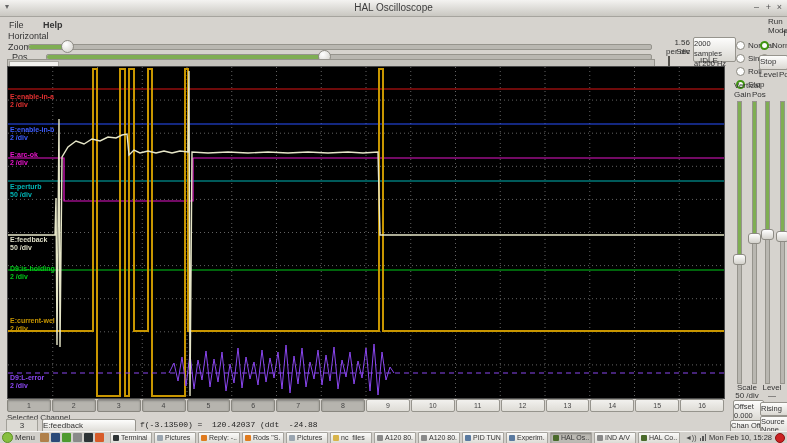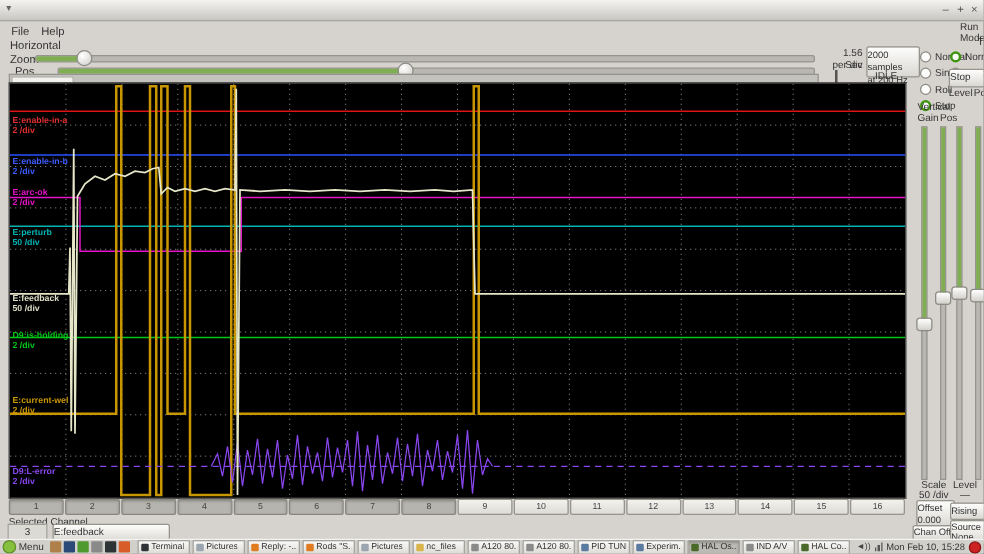--- a/index.html
+++ b/index.html
@@ -90,27 +90,28 @@
   .clock{font-size:7.5px;color:#333;white-space:nowrap;}
   .alert-icon{width:8px;height:8px;border-radius:50%;background:#cc2222;border:1px solid #881111;flex:none;}
 </style>
 </head>
 <body>
 
 <div class="screen">
 
   <div class="abs titlebar">
     <span class="abs menu-arrow">▾</span>
+    <div class="abs title-text">HAL Oscilloscope</div>
     <span class="abs win-ctl" style="right:28px;">–</span>
     <span class="abs win-ctl" style="right:16px;">+</span>
     <span class="abs win-ctl" style="right:5px;">×</span>
   </div>
 
   <div class="abs menu-item" style="left:6px;">File</div>
-  <div class="abs menu-item" style="left:30px;">Help</div>
+  <div class="abs menu-item" style="left:40px;font-weight:bold;">Help</div>
 
   <div class="abs section-label">Horizontal</div>
 
   <div class="abs slider-label" style="left:8px;top:42px;">Zoom</div>
   <div class="abs hslider" id="zoom-slider" style="left:28px;top:41px;width:624px;">
     <div class="htrack"></div>
     <div class="hfill" style="width: 38.102px;"></div>
     <div class="hhandle" style="left: 33.102px;"></div>
   </div>
 
@@ -287,20 +288,21 @@
       <div class="chbtn">12</div>
       <div class="chbtn">13</div>
       <div class="chbtn">14</div>
       <div class="chbtn">15</div>
       <div class="chbtn">16</div>
     </div>
 
   <div class="abs sel-label">Selected Channel</div>
   <div class="abs sel-num">3</div>
   <div class="abs btn sel-name">E:feedback</div>
+  <div class="abs readout">f(-3.13500) =  120.42037 (ddt  -24.88</div>
 
   <div class="abs taskbar">
     <span class="mint-icon"></span>
     <span class="menu-label">Menu</span>
     <span id="quick-icons" style="display:flex;gap:2px;">
         <span class="qicon" style="background: rgb(176, 128, 74);"></span>
         <span class="qicon" style="background: rgb(43, 74, 120);"></span>
         <span class="qicon" style="background: rgb(78, 154, 46);"></span>
         <span class="qicon" style="background: rgb(138, 138, 138);"></span>
         <span class="qicon" style="background: rgb(46, 52, 54);"></span>

